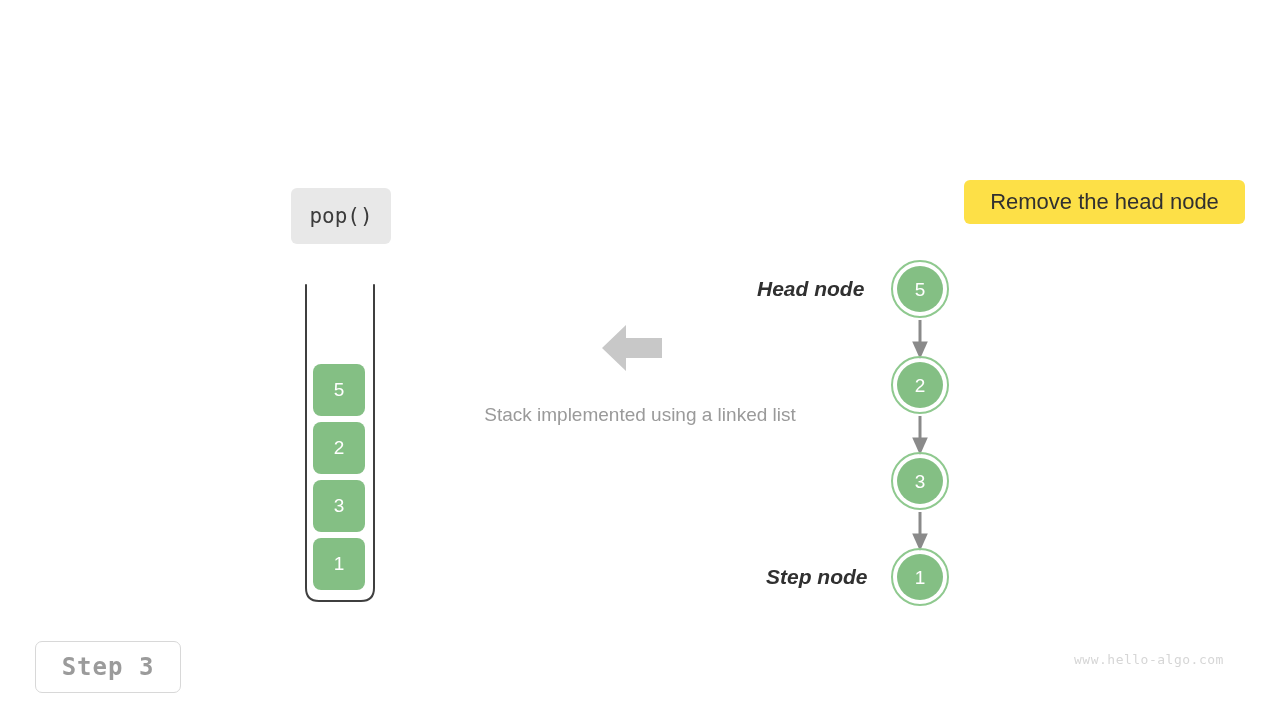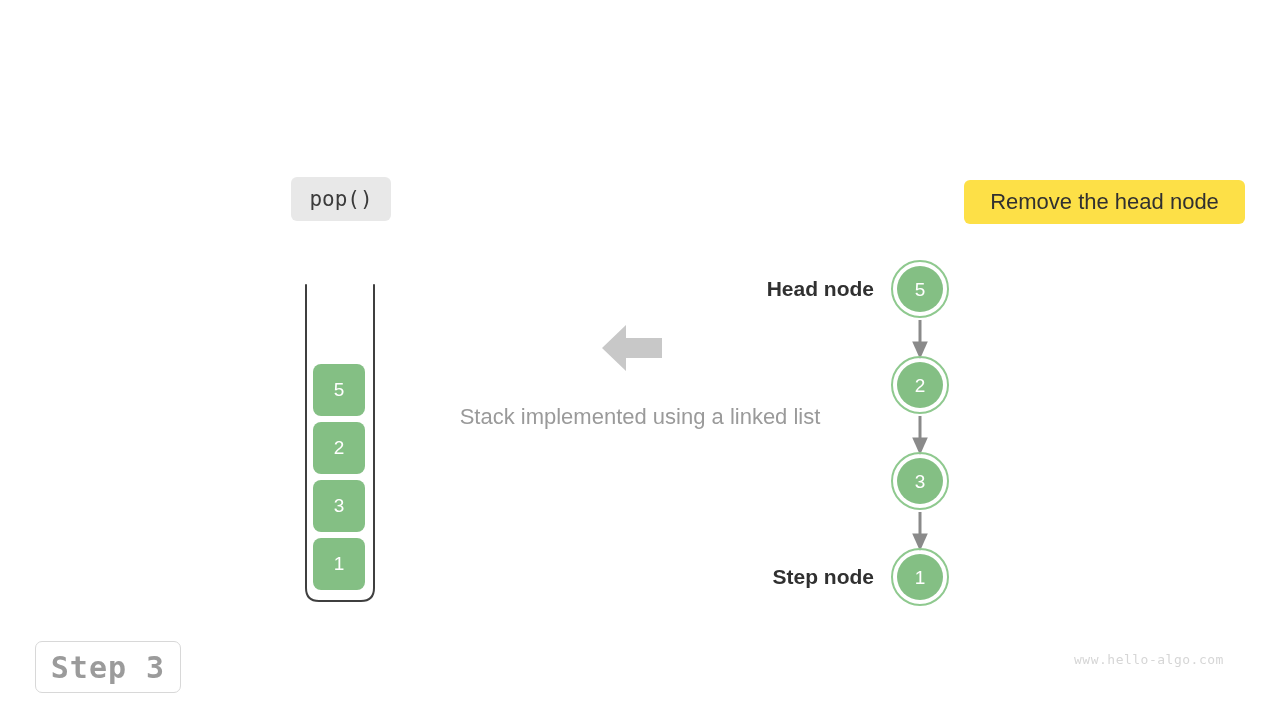--- a/index.html
+++ b/index.html
@@ -14,23 +14,23 @@
     overflow: hidden;
     font-family: "Liberation Sans", sans-serif;
   }
 
   
   .abs { position: absolute; }
 
   
   #op-label {
     left: 291px;
-    top: 177px;
+    top: 188px;
     width: 100px;
-    height: 44px;
+    height: 56px;
     background: #e8e8e8;
     border-radius: 6px;
     display: flex;
     align-items: center;
     justify-content: center;
     font-family: "DejaVu Sans Mono", "Liberation Mono", monospace;
     font-size: 21px;
     color: #3b3b3b;
     letter-spacing: 0px;
   }
@@ -57,21 +57,21 @@
     width: 146px;
     height: 52px;
     background: #ffffff;
     border: 1px solid #d8d8d8;
     border-radius: 7px;
     display: flex;
     align-items: center;
     justify-content: center;
     font-family: "DejaVu Sans Mono", "Liberation Mono", monospace;
     font-weight: bold;
-    font-size: 30px;
+    font-size: 24px;
     color: #9b9b9b;
     letter-spacing: 1px;
     box-sizing: border-box;
   }
 
   
   #watermark {
     left: 1074px;
     top: 652px;
     font-family: "DejaVu Sans Mono", "Liberation Mono", monospace;
@@ -79,21 +79,21 @@
     color: #d6d6d6;
     letter-spacing: 0.5px;
   }
 
   
   #caption {
     left: 441px;
     top: 404px;
     width: 398px;
     text-align: center;
-    font-size: 22px;
+    font-size: 19px;
     color: #9a9a9a;
   }
 
   
   #stack-wrap {
     left: 300px;
     top: 280px;
     width: 80px;
     height: 330px;
   }
@@ -137,21 +137,22 @@
     height: 370px;
   }
   #ll-svg { position: absolute; left: 0; top: 0; }
 
   .node-label {
     position: absolute;
     font-weight: bold;
     font-size: 21px;
     color: #303030;
     white-space: nowrap;
-    text-align: right;
+    text-align: left;
+    font-style: italic;
   }
   #head-label { left: 757px; top: 277px; width: 117px; }
   #tail-label { left: 766px; top: 565px; width: 108px; }
 </style>
 </head>
 <body>
 
 <div class="abs" id="op-label">pop()</div>
 
 <div class="abs" id="action-label">Remove the head node</div>

